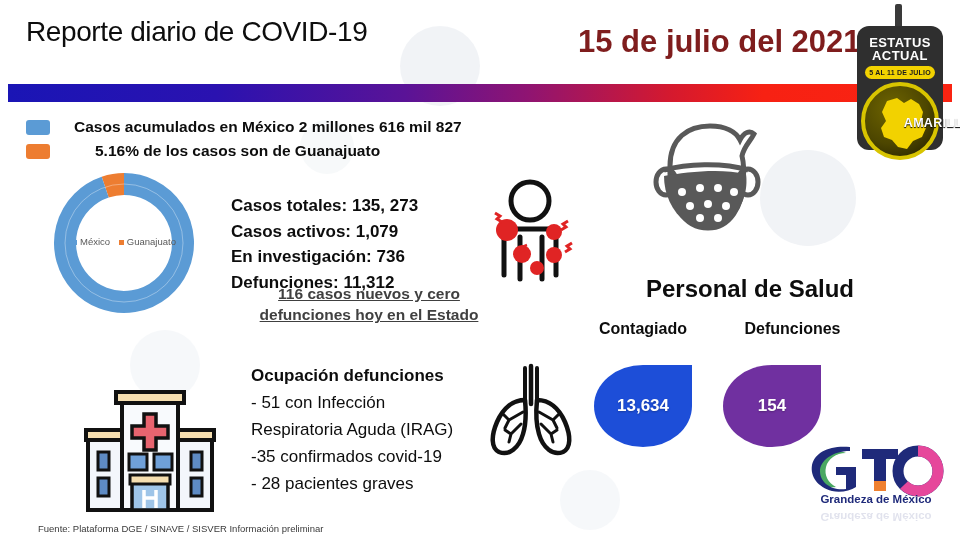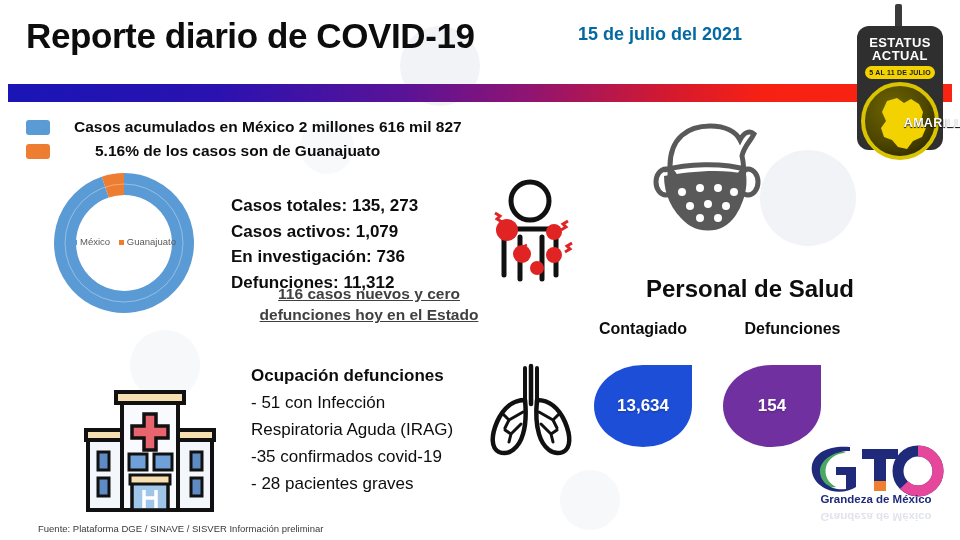--- a/index.html
+++ b/index.html
@@ -24,33 +24,33 @@
     background: #eef1f5;
     opacity: .85;
     pointer-events: none;
   }
 
   
   .title {
     position: absolute;
     left: 26px;
     top: 16px;
-    font-size: 35px;
-    font-weight: bold;
+    font-size: 28px;
+    font-weight: normal;
     color: #0d0d0d;
     letter-spacing: -0.4px;
     white-space: nowrap;
   }
   .report-date {
     position: absolute;
     left: 578px;
     top: 24px;
-    font-size: 18px;
-    font-weight: bold;
-    color: #0369a1;
+    font-size: 31px;
+    font-weight: bold;
+    color: #7f1d1d;
     white-space: nowrap;
   }
   .gradient-bar {
     position: absolute;
     left: 8px;
     top: 84px;
     width: 944px;
     height: 18px;
     background: linear-gradient(to right,
         #1a15b5 0%, #2a12b0 22%,

